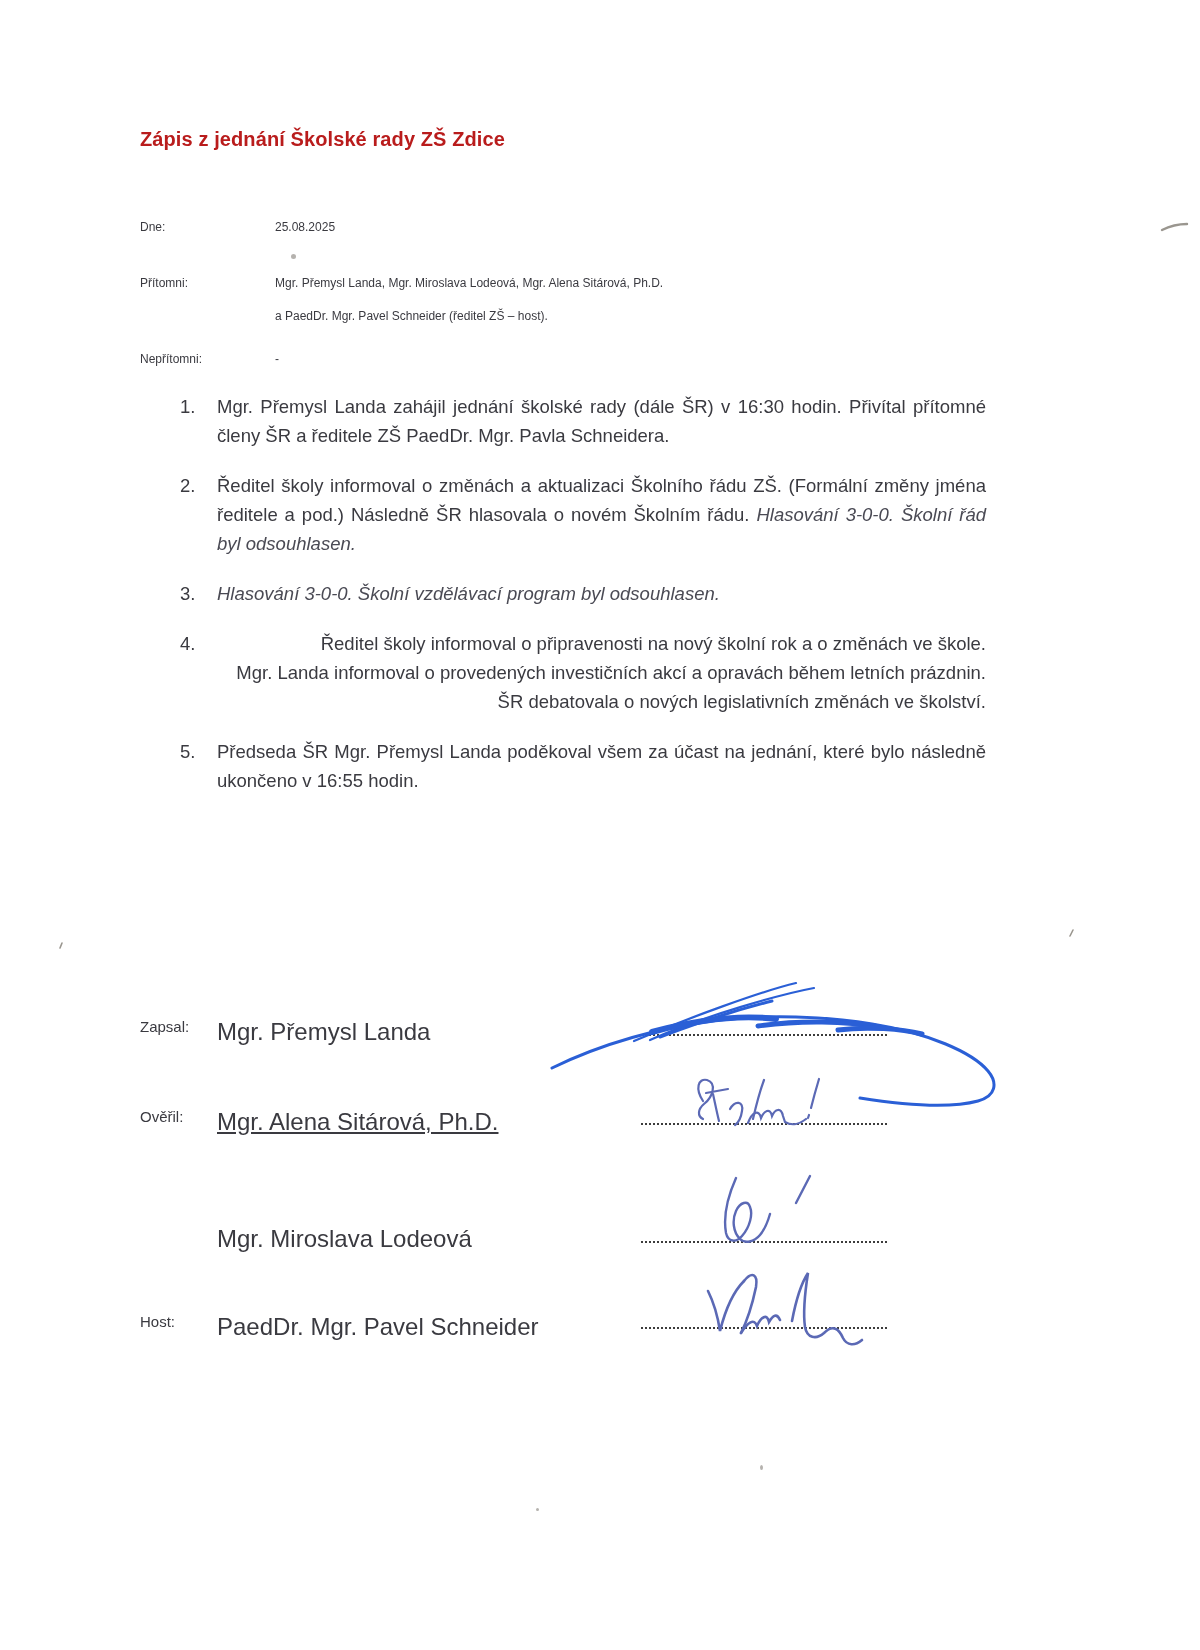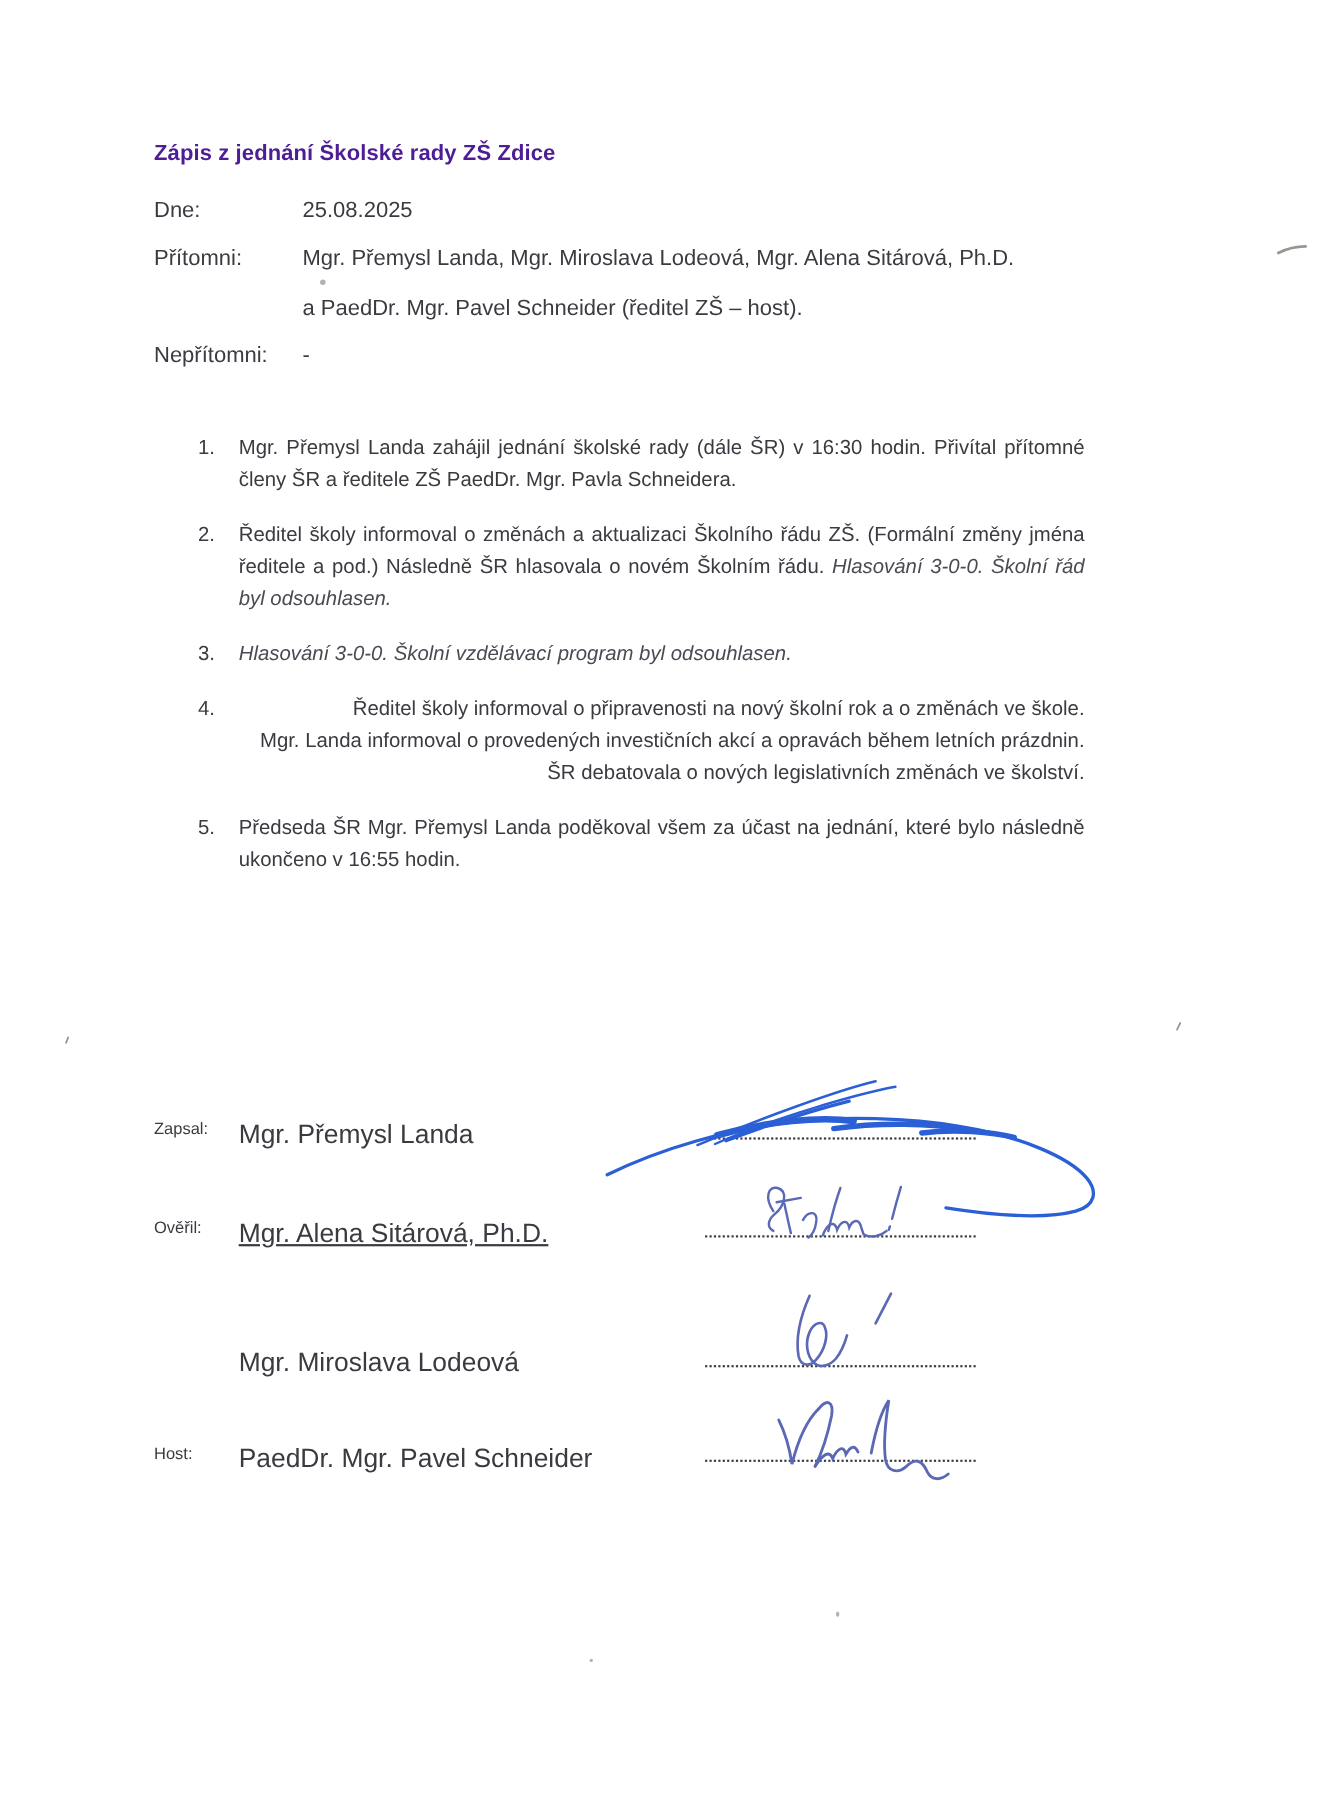--- a/index.html
+++ b/index.html
@@ -7,28 +7,28 @@
     width:1200px;height:1650px;
     background:#ffffff;
     font-family:"Liberation Sans", sans-serif;
     color:#3a3a40;
     position:relative;
     overflow:hidden;
   }
   .page{position:absolute;inset:0;}
   .doc-title{
     position:absolute;left:140px;top:128px;
-    font-size:20px;font-weight:700;color:#4c1d95;
+    font-size:20px;font-weight:700;color:#b91c1c;
     letter-spacing:.1px;
   }
-  .meta-row{position:absolute;left:140px;display:flex;font-size:20px;}
+  .meta-row{position:absolute;left:140px;display:flex;font-size:12px;margin-top:40px;}
   .meta-label{width:135px;flex:0 0 135px;}
   .meta-value{white-space:nowrap;}
   .row-dne{top:180px;}
-  .row-pritomni{top:224px;}
+  .row-pritomni{top:236px;}
   .row-pritomni2{top:269px;left:275px;}
   .row-nepritomni{top:312px;}
 
   .num-list{
     position:absolute;left:180px;top:392px;width:806px;
     font-size:18.5px;line-height:29px;
   }
   .num-item{display:flex;margin-bottom:21px;}
   .num-item .num{flex:0 0 37px;}
   .num-item .itext{flex:1 1 auto;text-align:justify;}

